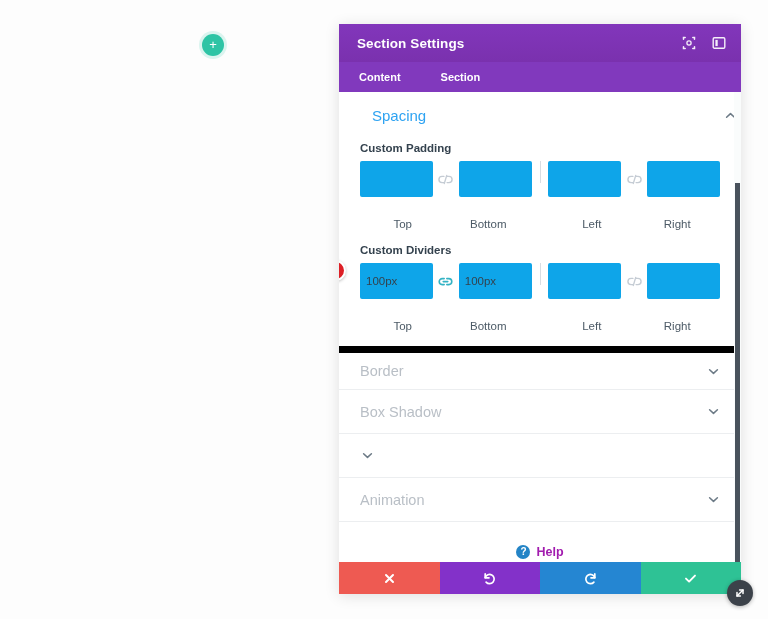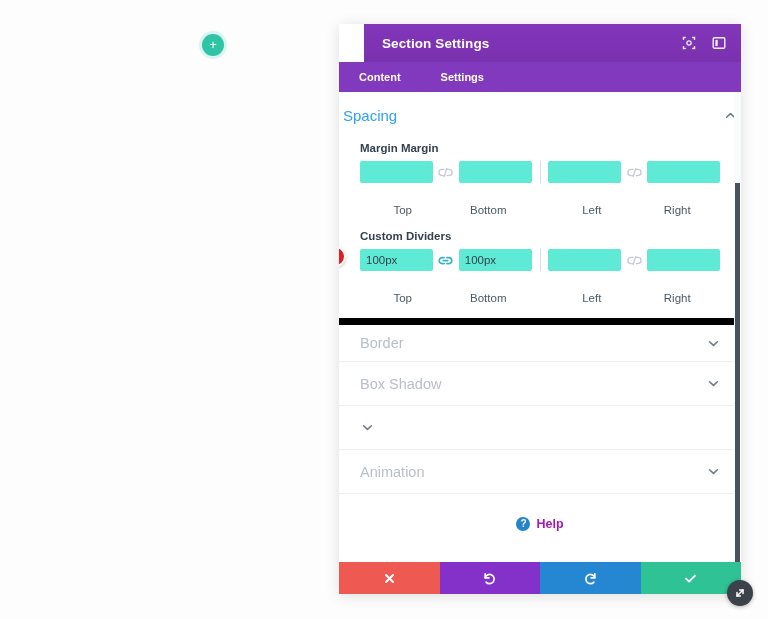--- a/index.html
+++ b/index.html
@@ -59,21 +59,20 @@
 
   
   .panel-header {
     background: #7f34b5;
     background: linear-gradient(#8236bb, #7a31ae);
     height: 38px;
     display: flex;
     align-items: center;
     padding: 0 14px 0 18px;
     flex: 0 0 auto;
-    margin-left: 25px;
   }
   .panel-title {
     color: #ffffff;
     font-size: 13.5px;
     font-weight: bold;
     letter-spacing: 0.1px;
     flex: 1;
   }
   .header-icons { display: flex; align-items: center; gap: 14px; }
   .hdr-icon {
@@ -134,20 +133,21 @@
     color: #6c7a86;
   }
 
   .spacing-header {
     height: 46px;
     display: flex;
     align-items: center;
     padding: 0 4px;
     border-bottom: none;
     cursor: pointer;
+    margin-left: 29px;
   }
   .spacing-header .acc-label { color: #2ea3f2; font-size: 15px; }
 
   
   .spacing-body { padding: 0 21px 14px 21px; }
   .field-label {
     font-size: 11.5px;
     color: #34424e;
     font-weight: bold;
     margin-bottom: 7px;
@@ -166,22 +166,22 @@
   .vsep {
     width: 1px;
     background: #d8dde2;
     margin: 0 8px;
     align-self: stretch;
     height: 22px;
   }
   .spin {
     flex: 1 1 auto;
     min-width: 0;
-    height: 22px;
-    background: #5eead4;
+    height: 36px;
+    background: #0ea5e9;
     border: none;
     border-radius: 2px;
     font-family: "Liberation Sans", sans-serif;
     font-size: 11.5px;
     color: #34424e;
     padding: 0 6px;
     outline: none;
   }
   .link-toggle {
     width: 26px;
@@ -338,39 +338,39 @@
           <svg width="14" height="14" viewBox="0 0 14 14">
             <rect x="1.2" y="1.8" width="11.6" height="10.4" rx="1.2" fill="none" stroke="#ffffff" stroke-width="1.4"></rect>
             <rect x="3.4" y="3.9" width="2.3" height="6.2" fill="#ffffff"></rect>
           </svg>
         </div>
       </div>
     </div>
 
     <div class="tab-bar">
       <div class="tab">Content</div>
-      <div class="tab">Settings</div>
+      <div class="tab">Section</div>
     </div>
 
     <div class="panel-body">
 
 
       <div class="spacing-header acc-row open" style="border-bottom:none;">
         <div class="acc-label">Spacing</div>
         <div class="chev">
           <svg width="13" height="13" viewBox="0 0 13 13">
               <path d="M2.6 8.3 L6.5 4.6 L10.4 8.3" fill="none" stroke="#6c7a86" stroke-width="1.5" stroke-linecap="round" stroke-linejoin="round"></path>
             </svg>
         </div>
       </div>
 
       <div class="spacing-body">
 
         <div>
-          <div class="field-label">Margin Margin</div>
+          <div class="field-label">Custom Padding</div>
           <div class="quad-row">
             <div class="quad-half">
               <input class="spin" type="text" value="" style="">
               <div class="link-toggle">
                 <svg width="15" height="11" viewBox="0 0 16 11">
                   <path d="M6.3 2.2 H4.3 a3.3 3.3 0 0 0 0 6.6 H6.3" fill="none" stroke="#c5ccd4" stroke-width="1.5" stroke-linecap="round"></path>
                   <path d="M9.7 2.2 H11.7 a3.3 3.3 0 0 1 0 6.6 H9.7" fill="none" stroke="#c5ccd4" stroke-width="1.5" stroke-linecap="round"></path>
                   <path d="M9.3 1.2 L6.7 9.8" fill="none" stroke="#c5ccd4" stroke-width="1.4" stroke-linecap="round"></path>
                 </svg>
               </div>

